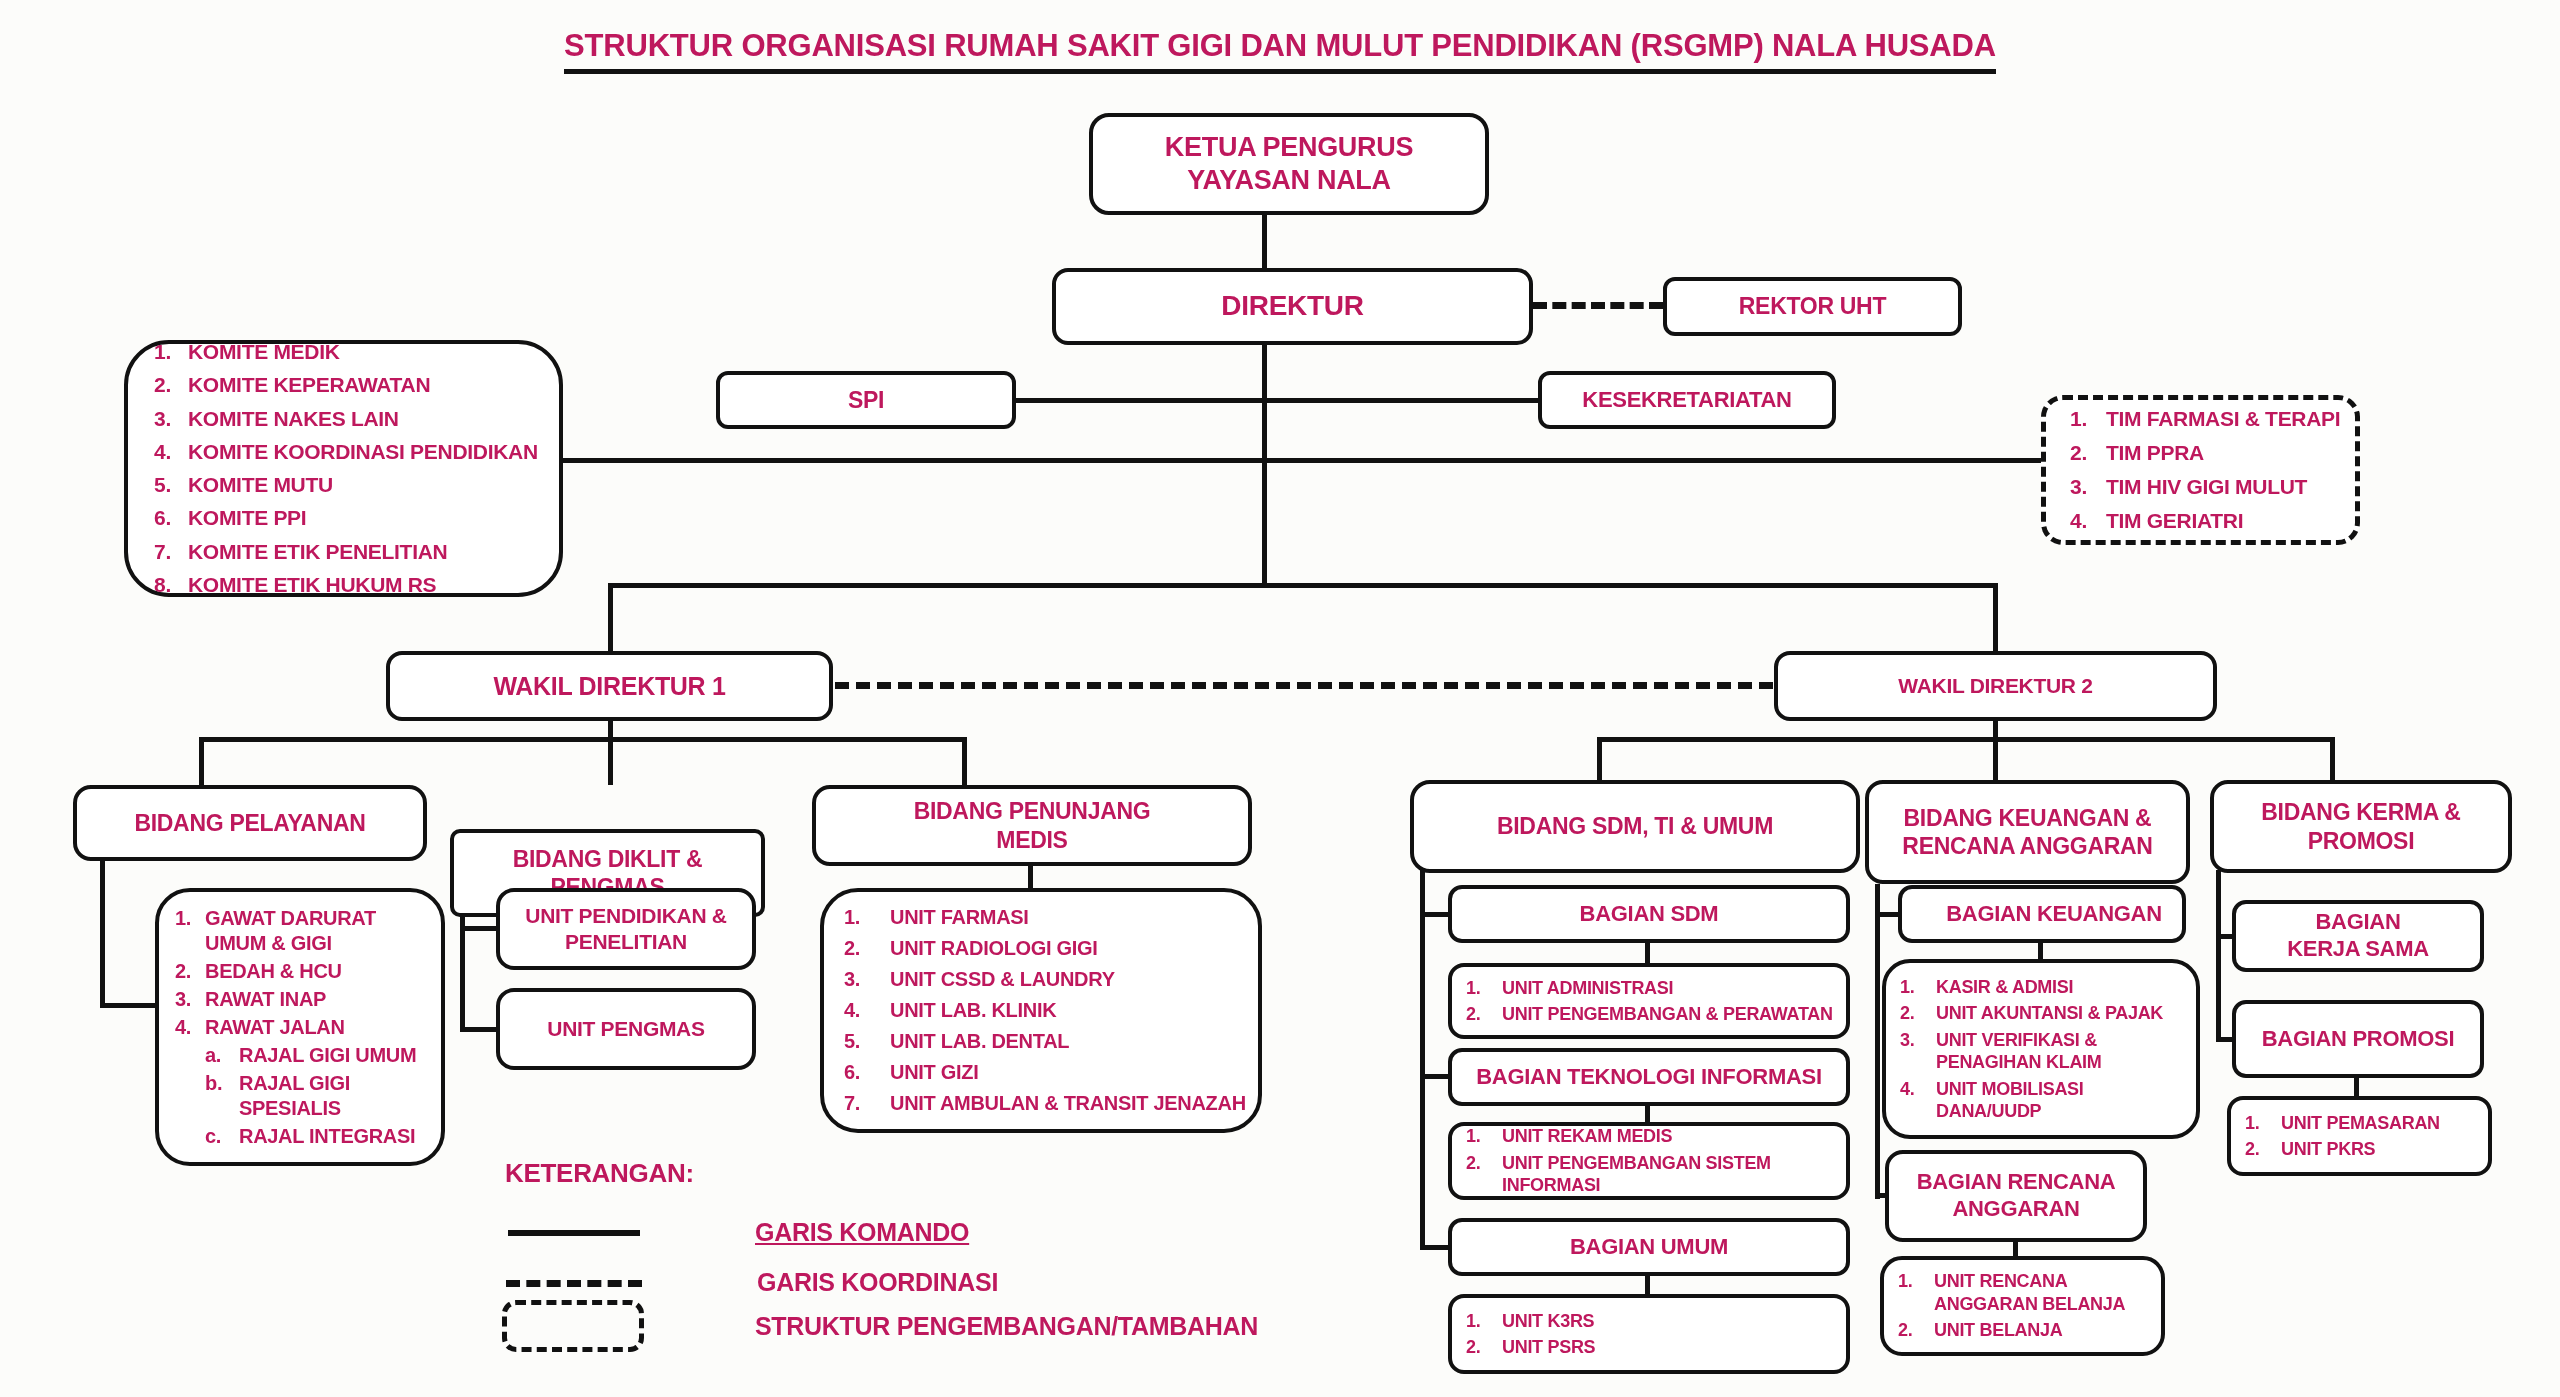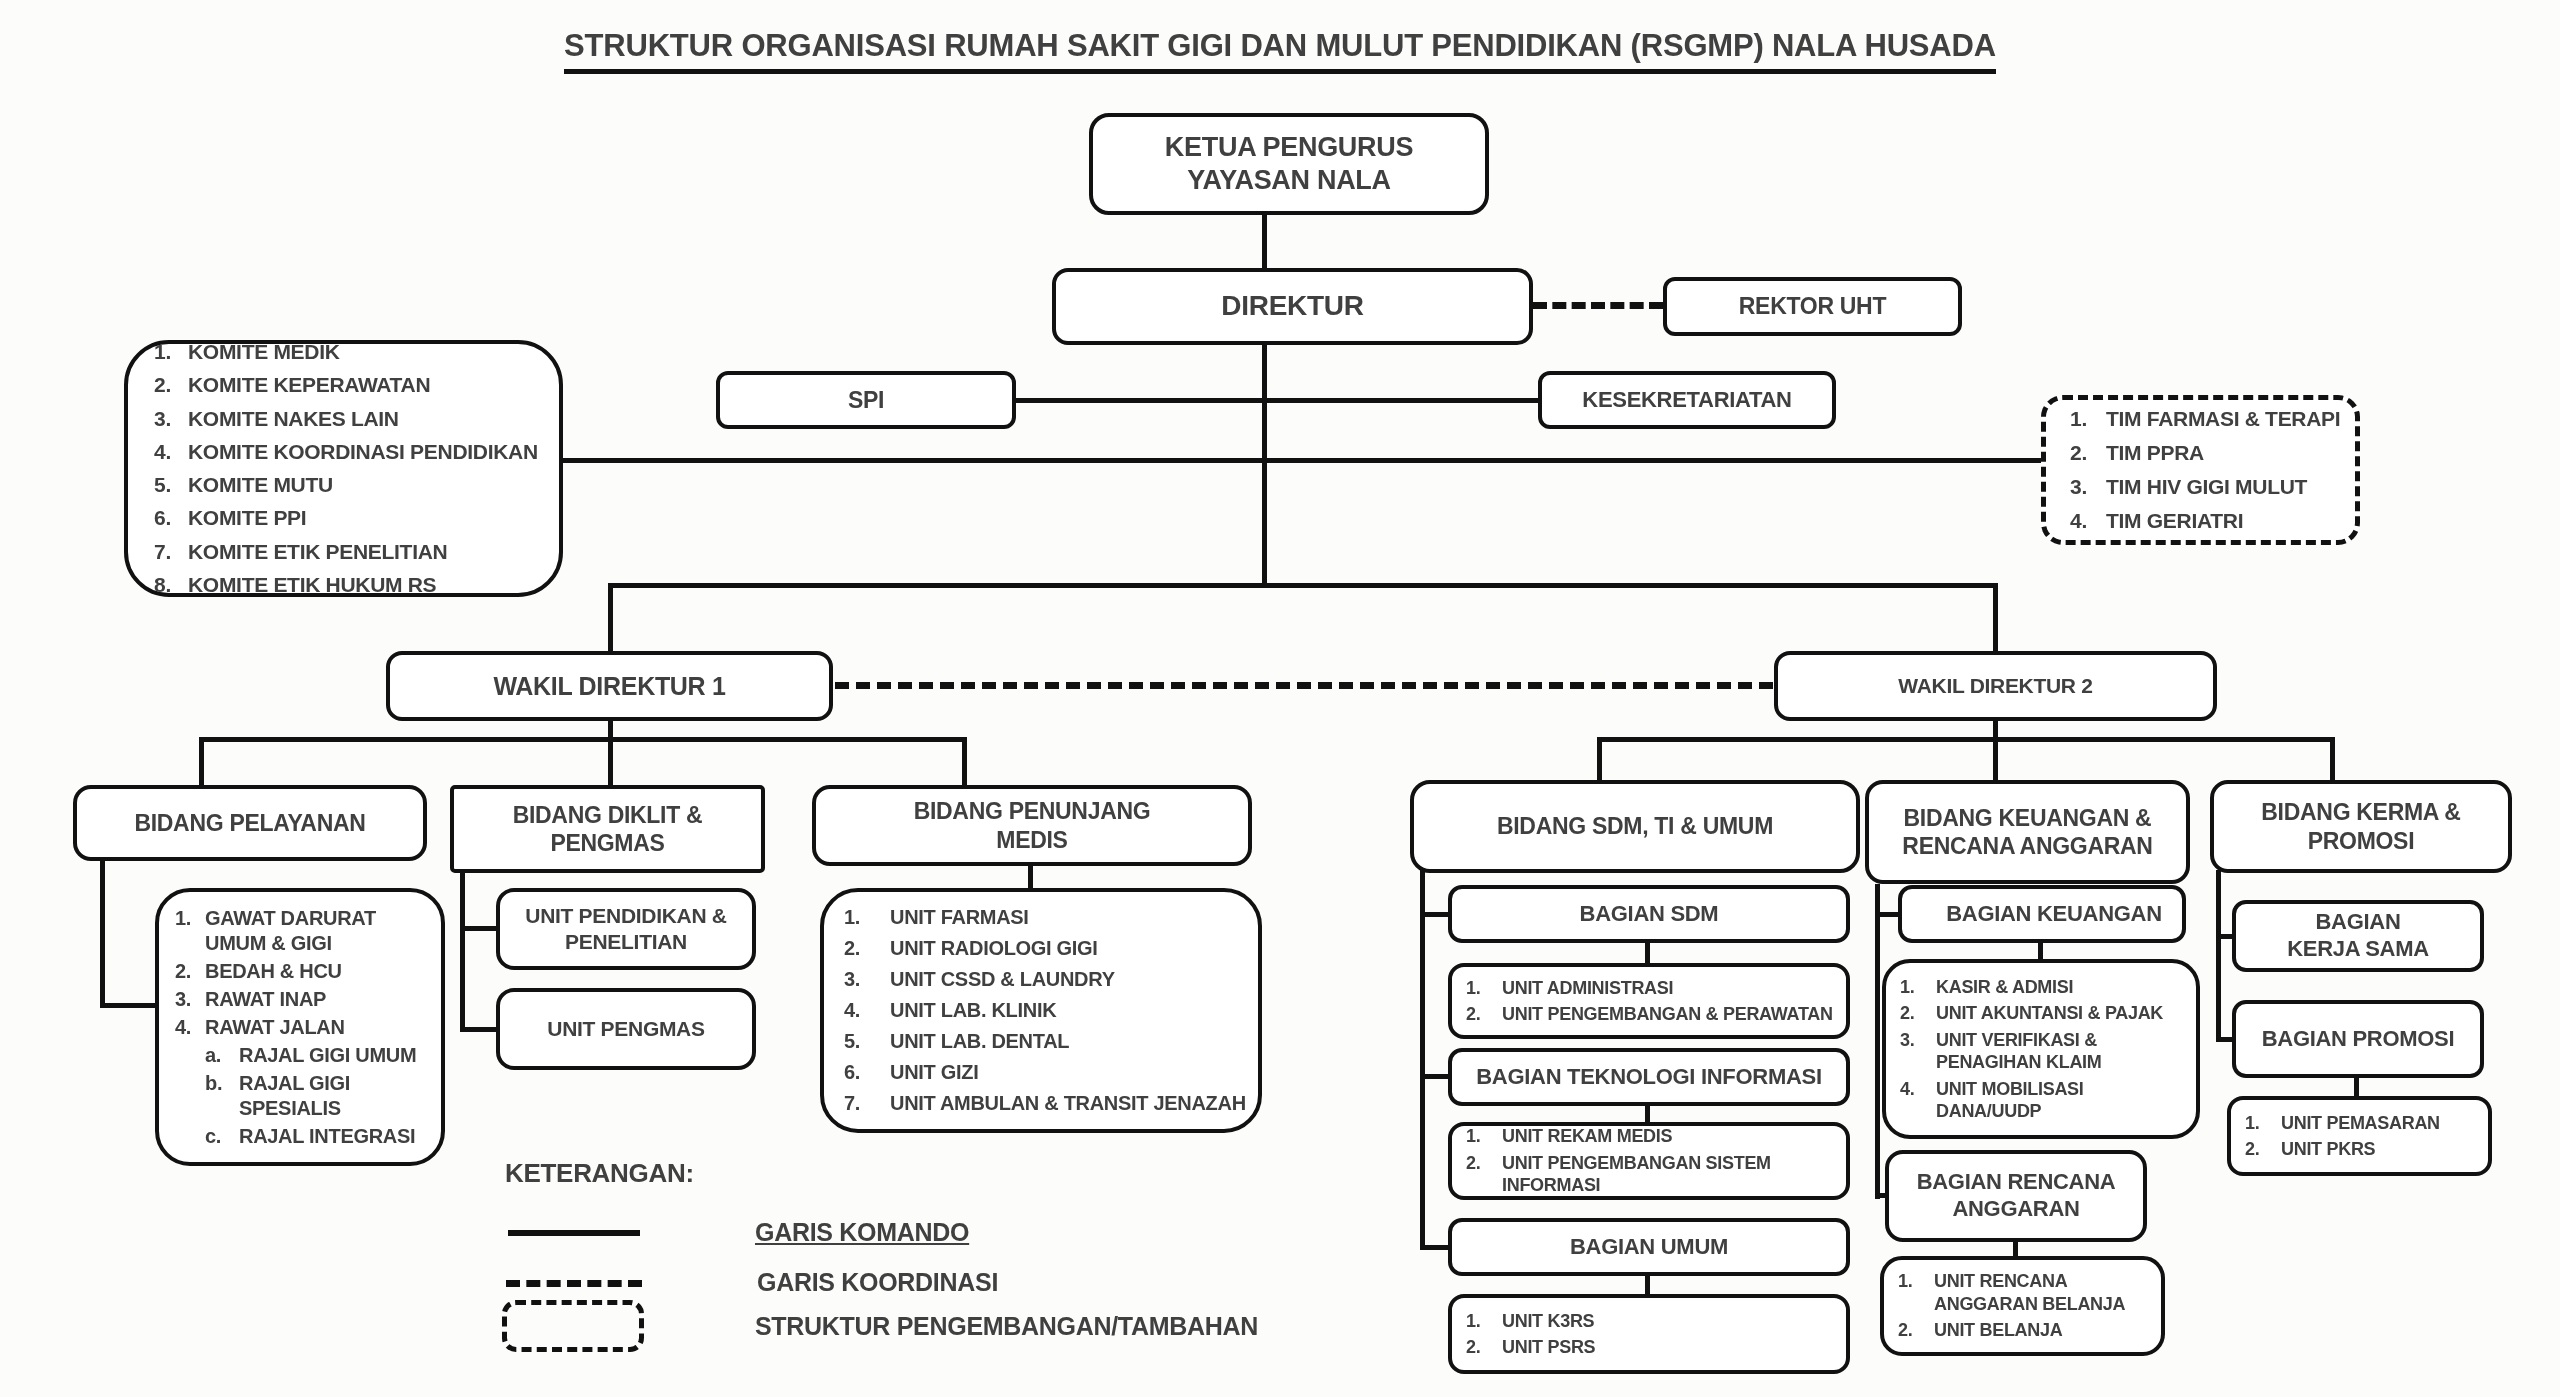--- a/index.html
+++ b/index.html
@@ -1,20 +1,20 @@
 <!DOCTYPE html>
 <html><head>
 <meta charset="utf-8">
 <style>
   html,body{margin:0;padding:0;background:#e8e8e6;}
   #canvas{
     position:relative;width:2560px;height:1397px;margin:0 auto;
     background:#fcfcfa;overflow:hidden;
     font-family:"Liberation Sans","DejaVu Sans",sans-serif;
-    color:#404040;
+    color:#be185d;
   }
   
   .hline{position:absolute;height:5px;background:#111;z-index:1;}
   .vline{position:absolute;width:5px;background:#111;z-index:1;}
   .hdash{position:absolute;height:0;border-top:7px dashed #111;background:none;z-index:1;}
   
   .node{
     position:absolute;box-sizing:border-box;background:#fff;
     border:4px solid #111;display:flex;align-items:center;justify-content:center;
     text-align:center;font-weight:700;white-space:pre-line;z-index:2;
@@ -207,21 +207,21 @@
       <div class="li-row sub">
         <span class="li-n">b.</span>
         <span class="li-t">RAJAL GIGI SPESIALIS</span>
       </div>
       <div class="li-row sub">
         <span class="li-n">c.</span>
         <span class="li-t">RAJAL INTEGRASI</span>
       </div>
     </div>
 
-  <div class="node" style="left:450px;top:785px;width:315px;height:88px;border-radius:5px;font-size:23px;">BIDANG DIKLIT &amp;
+  <div class="node" style="left:450px;top:829px;width:315px;height:88px;border-radius:10px;font-size:23px;">BIDANG DIKLIT &amp;
 PENGMAS</div>
   <div class="node" style="left:496px;top:888px;width:260px;height:82px;border-radius:18px;font-size:21px;">UNIT PENDIDIKAN &amp;
 PENELITIAN</div>
   <div class="node" style="left:496px;top:988px;width:260px;height:82px;border-radius:18px;font-size:21px;">UNIT PENGMAS</div>
 
   <div class="node" style="left:812px;top:785px;width:440px;height:81px;border-radius:18px;font-size:23px;">BIDANG PENUNJANG
 MEDIS</div>
   <div class="listbox l-penunjang" style="left:820px;top:888px;width:442px;height:245px;border-radius:38px;">
       <div class="li-row">
         <span class="li-n">1.</span>

